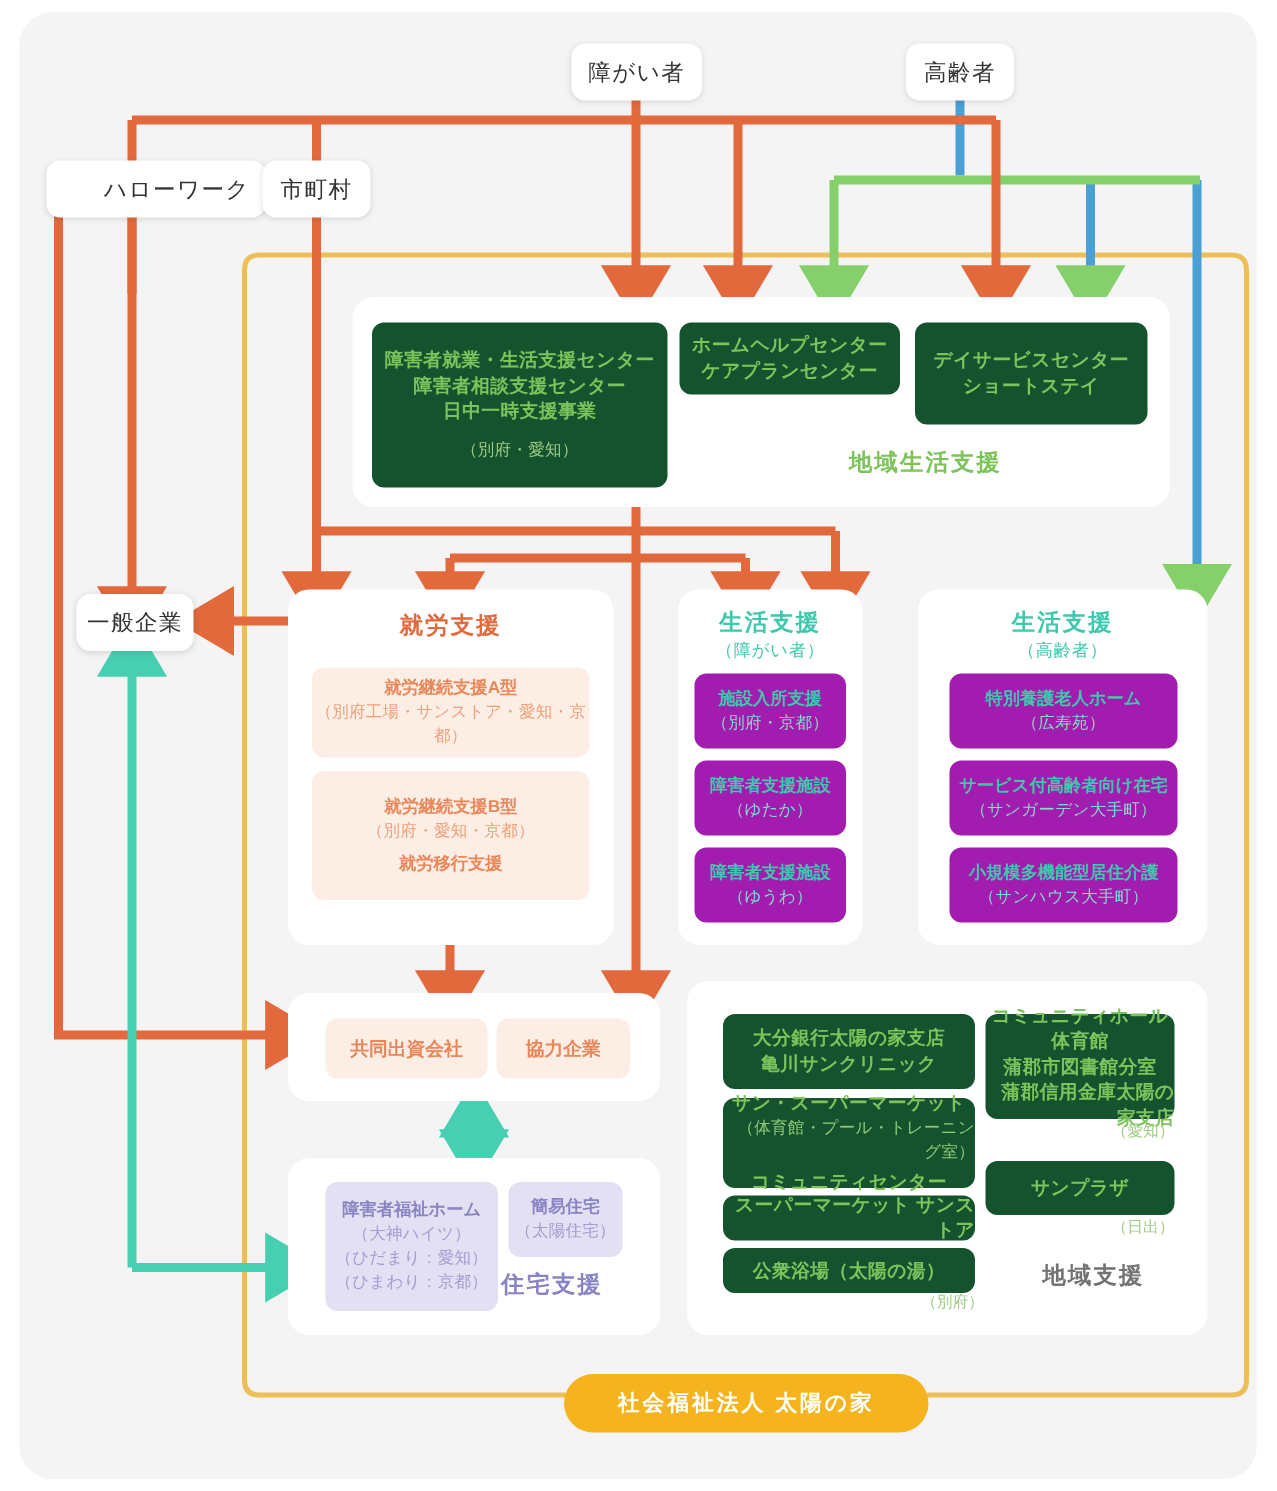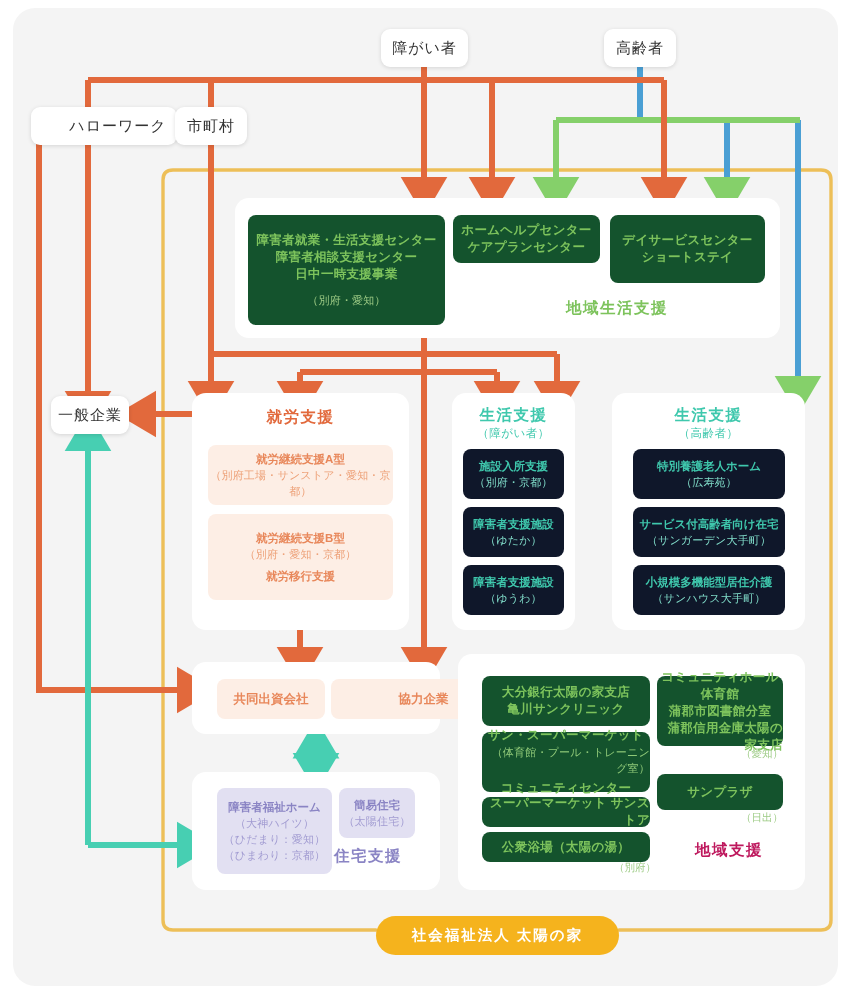--- a/index.html
+++ b/index.html
@@ -12,21 +12,21 @@
         box-shadow:0 1px 4px rgba(0,0,0,.13);
         display:flex;align-items:center;justify-content:center;
         font-size:15px;color:#333;letter-spacing:1px;}
 
   .panel{position:absolute;background:#ffffff;border-radius:14px;}
 
   .gbox{background:#14532d;border-radius:8px;display:flex;flex-direction:column;
         align-items:center;justify-content:center;color:#7dc35c;text-align:right;}
   .obox{background:#fdeee5;border-radius:8px;display:flex;flex-direction:column;
         align-items:center;justify-content:center;color:#e8875a;text-align:center;}
-  .tbox{background:#0f172a;border-radius:8px;display:flex;flex-direction:column;
+  .tbox{background:#a21caf;border-radius:8px;display:flex;flex-direction:column;
         align-items:center;justify-content:center;color:#3fc8ad;text-align:center;}
   .pbox{background:#e2e0f2;border-radius:8px;display:flex;flex-direction:column;
         align-items:center;justify-content:center;color:#8a84c4;text-align:center;}
 
   .t1{font-size:12.5px;font-weight:bold;line-height:17px;letter-spacing:.3px;}
   .t2{font-size:11px;line-height:16px;letter-spacing:.2px;}
   .t3{font-size:11.5px;font-weight:bold;line-height:16px;}
   .sec{position:absolute;font-size:15.5px;font-weight:bold;letter-spacing:1.5px;}
   .hd{position:absolute;width:100%;text-align:center;font-size:15.5px;font-weight:bold;letter-spacing:1.5px;}
   .hdsub{position:absolute;width:100%;text-align:center;font-size:11.5px;letter-spacing:.5px;}
@@ -183,21 +183,21 @@
     <div class="tbox" style="position:absolute;left:21px;top:172px;width:152px;height:50px;">
       <div class="t3">小規模多機能型居住介護</div>
       <div class="t2" style="color:#81ddca;">（サンハウス大手町）</div>
     </div>
   </div>
 
   <div class="panel" style="left:192px;top:662px;width:248px;height:72px;">
     <div class="obox" style="position:absolute;left:25px;top:17px;width:108px;height:40px;">
       <div class="t3" style="font-size:12.5px;">共同出資会社</div>
     </div>
-    <div class="obox" style="position:absolute;left:139px;top:17px;width:89px;height:40px;padding-left:48px;">
+    <div class="obox" style="position:absolute;left:139px;top:17px;width:89px;height:40px;">
       <div class="t3" style="font-size:12.5px;">協力企業</div>
     </div>
   </div>
 
   <div class="panel" style="left:192px;top:772px;width:248px;height:118px;">
     <div class="pbox" style="position:absolute;left:25px;top:16px;width:115px;height:86px;">
       <div class="t3">障害者福祉ホーム</div>
       <div class="t2" style="color:#a29cd2;">（大神ハイツ）</div>
       <div class="t2" style="color:#a29cd2;">（ひだまり：愛知）</div>
       <div class="t2" style="color:#a29cd2;">（ひまわり：京都）</div>
@@ -234,19 +234,19 @@
       <div class="t1">蒲郡市図書館分室</div>
       <div class="t1">蒲郡信用金庫太陽の家支店</div>
     </div>
     <div class="note" style="left:283px;top:93px;color:#9dcb85;">（愛知）</div>
 
     <div class="gbox" style="position:absolute;left:199px;top:120px;width:126px;height:36px;">
       <div class="t1">サンプラザ</div>
     </div>
     <div class="note" style="left:283px;top:157px;color:#9dcb85;">（日出）</div>
 
-    <div class="sec" style="left:237px;top:186px;color:#be185d;">地域支援</div>
+    <div class="sec" style="left:237px;top:186px;color:#737373;">地域支援</div>
   </div>
 
   <div id="sunhouse">
     <span>社会福祉法人 太陽の家</span>
   </div>
 </div>
 
 </body></html>

